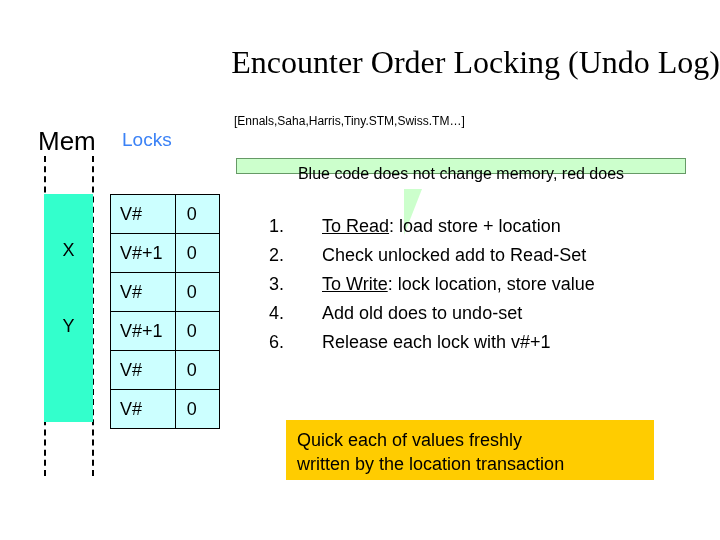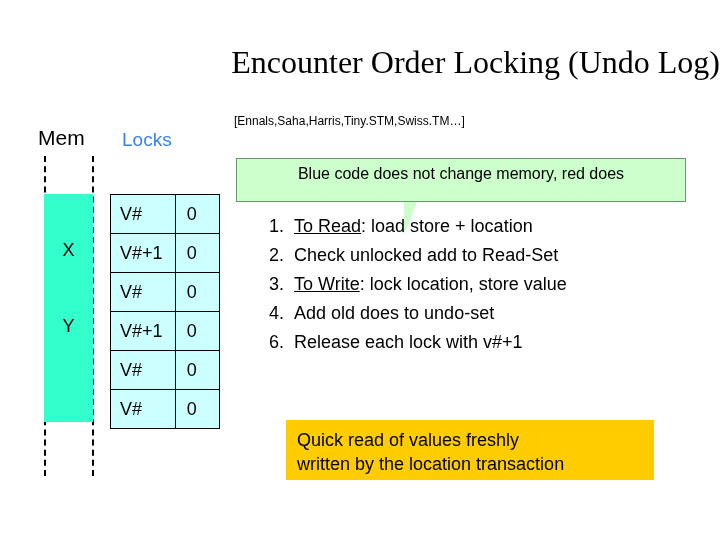--- a/index.html
+++ b/index.html
@@ -29,21 +29,21 @@
     font-family: "Liberation Serif", serif;
     font-size: 32px;
     color: #000000;
     letter-spacing: 0px;
     white-space: nowrap;
   }
   .lbl-mem {
     position: absolute;
     left: 38px;
     top: 126px;
-    font-size: 21px;
+    font-size: 26px;
     color: #000000;
   }
   .lbl-locks {
     position: absolute;
     left: 122px;
     top: 129px;
     font-size: 19px;
     color: #3b82f6;
   }
   .refs {
@@ -104,21 +104,21 @@
     width: 45px;
     padding-left: 11px;
   }
 
   
   .callout {
     position: absolute;
     left: 236px;
     top: 158px;
     width: 450px;
-    height: 44px;
+    height: 16px;
     background: #ccffcc;
     border: 1px solid #669966;
     box-sizing: border-box;
   }
   .callout .ctext {
     position: absolute;
     left: 0; right: 0;
     top: 6px;
     text-align: center;
     font-size: 16px;
@@ -147,21 +147,21 @@
     font-size: 18px;
     color: #000000;
     white-space: nowrap;
   }
   .step .num {
     display: inline-block;
     width: 26px;
     text-align: right;
     margin-right: 10px;
   }
-  .u { text-decoration: underline; }
+  .u { text-decoration: underline; margin-left: 28px; }
 
   
   .orange {
     position: absolute;
     left: 286px;
     top: 420px;
     width: 368px;
     height: 60px;
     background: #ffcc00;
     box-sizing: border-box;
@@ -254,17 +254,17 @@
     </div>
     <div class="step">
       <span class="num">4.</span><span class="u"></span><span>Add old does to undo-set</span>
     </div>
     <div class="step">
       <span class="num">6.</span><span class="u"></span><span>Release each lock with v#+1</span>
     </div>
   </div>
 
   <div class="orange">
-    <div>Quick read of values freshly</div>
+    <div>Quick each of values freshly</div>
     <div>written by the location transaction</div>
   </div>
 
 </div>
 
 </body></html>

